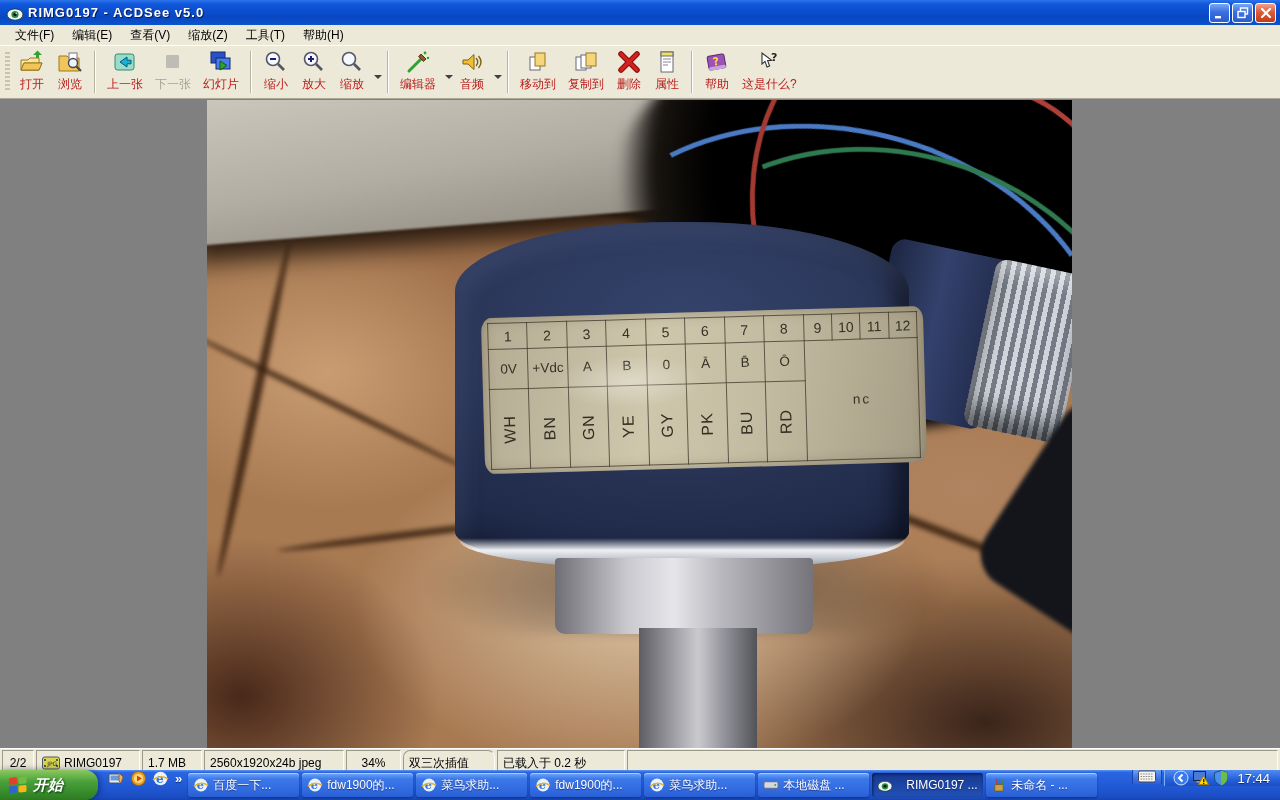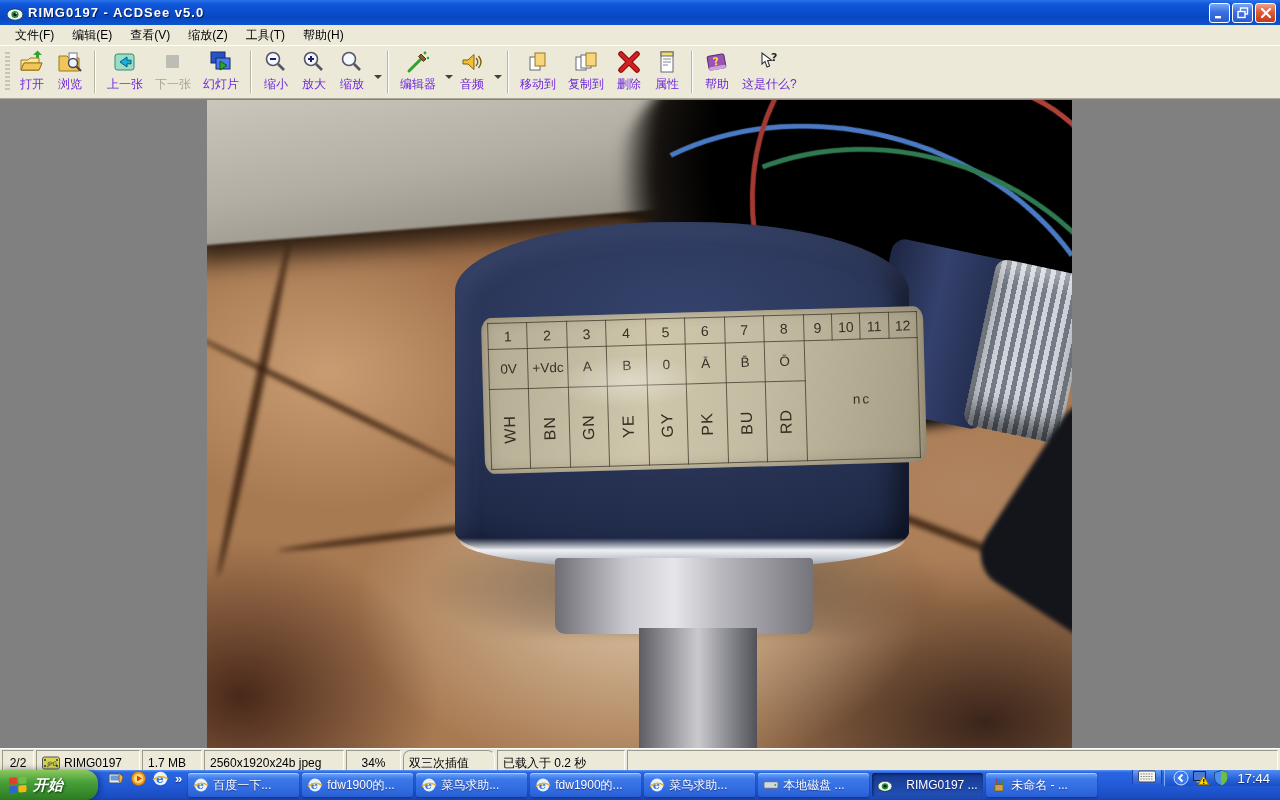--- a/index.html
+++ b/index.html
@@ -25,21 +25,21 @@
   .menu-item { padding:2px 9px; cursor:default; }
 
   
   #toolbar { position:absolute; left:0; top:45px; width:1280px; height:54px; background:#ece9d8;
     border-top:1px solid #fff; border-bottom:1px solid #aca899; display:flex; align-items:stretch; padding:2px 0 2px 2px; }
   .grip { width:5px; margin:4px 3px; background:repeating-linear-gradient(180deg,#c8c4b0 0 2px,transparent 2px 4px); }
   .tb-sep { width:2px; margin:3px 5px; background:linear-gradient(90deg,#b8b4a2 0 1px,#ffffff 1px 2px); }
   .tbtn { position:relative; display:flex; flex-direction:column; align-items:center; justify-content:flex-start;
     padding:2px 6px 0; min-width:38px; border-radius:3px; }
   .tbtn .ticon { width:26px; height:24px; }
-  .tbtn .tlabel { font-size:12px; color:#6d28d9; margin-top:2px; white-space:nowrap; }
+  .tbtn .tlabel { font-size:12px; color:#b91c1c; margin-top:2px; white-space:nowrap; }
   .tbtn.disabled .tlabel { color:#a8a496; }
   .dd { width:0; height:0; border-left:4px solid transparent; border-right:4px solid transparent;
     border-top:4px solid #404040; align-self:center; margin:10px 0 0 3px; }
   .tbtn-wrap { display:flex; }
 
   
   #viewer { position:absolute; left:0; top:99px; width:1280px; height:649px; background:#808080; }
   #photo { position:absolute; left:207px; top:1px; width:865px; height:648px; overflow:hidden;
     background:
       radial-gradient(ellipse 320px 220px at 14% 42%, #c99c72 0%, rgba(201,156,114,0) 62%),

